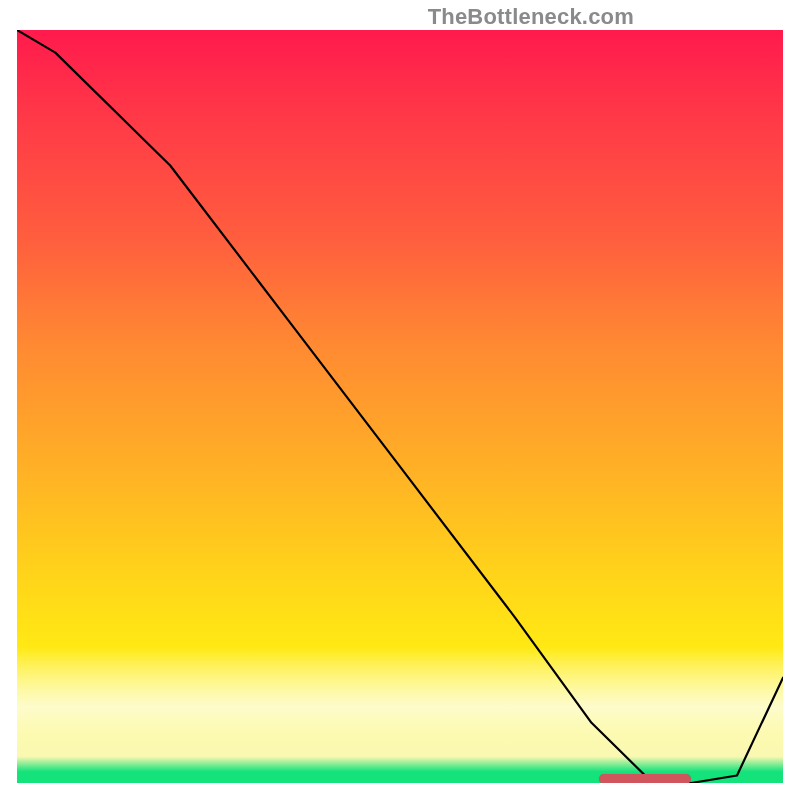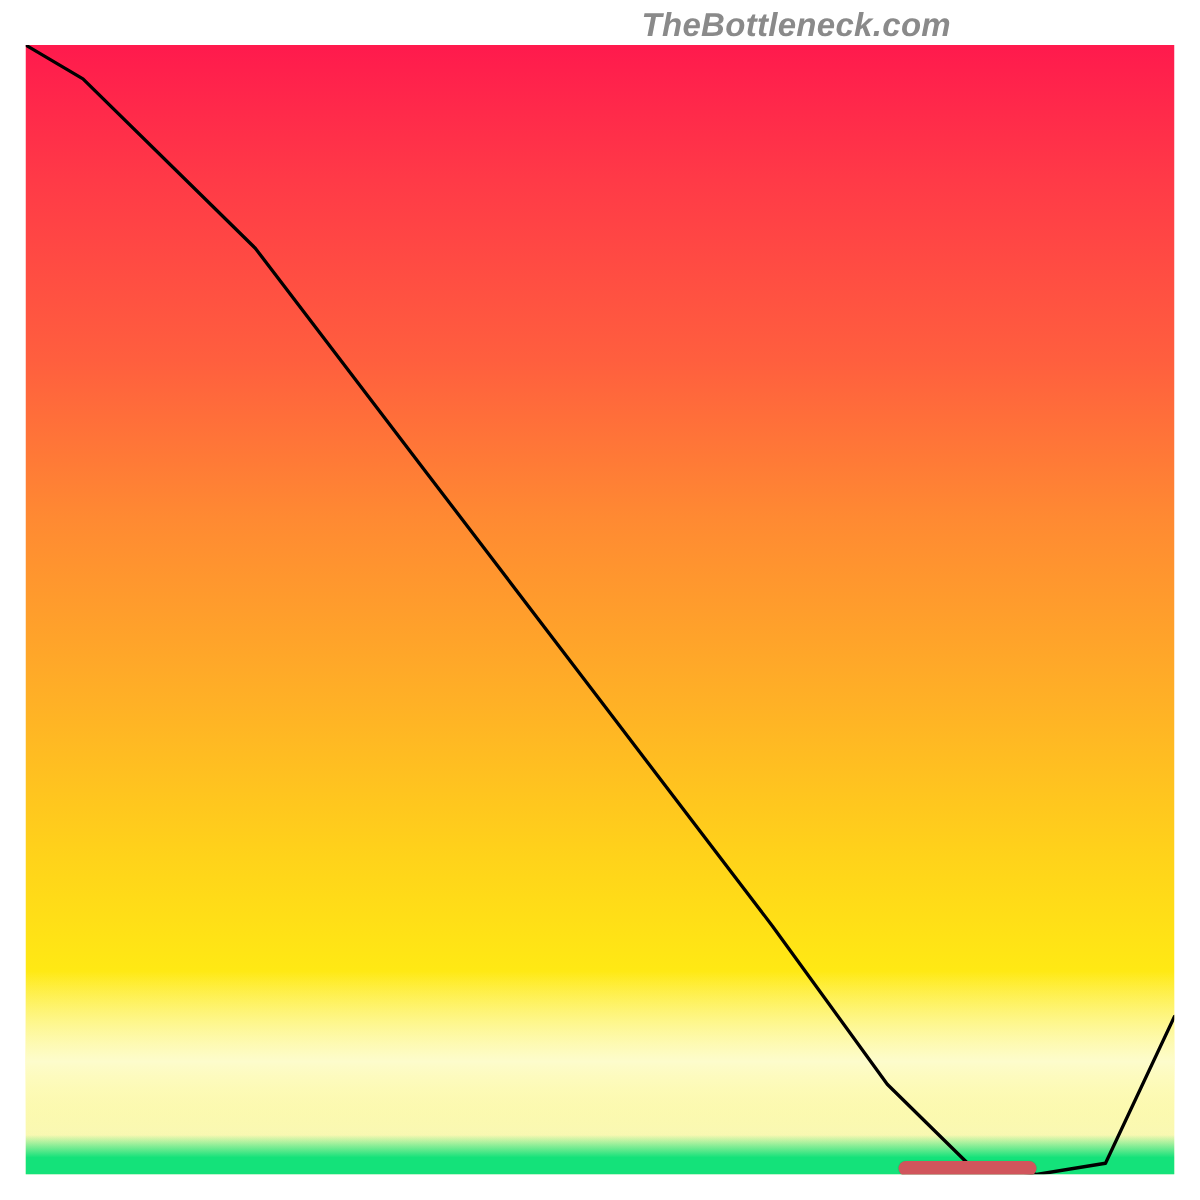--- a/index.html
+++ b/index.html
@@ -8,21 +8,20 @@
     width: 800px;
     height: 800px;
     overflow: hidden;
     background: #ffffff;
     font-family: Arial, Helvetica, sans-serif;
   }
   .canvas {
     position: relative;
     width: 644px;
     height: 800px;
-    font-style: italic;
   }
   .attribution {
     position: absolute;
     top: 4px;
     right: 10px;
     font-size: 22px;
     font-weight: 600;
     color: #8a8a8a;
     letter-spacing: 0.2px;
   }

